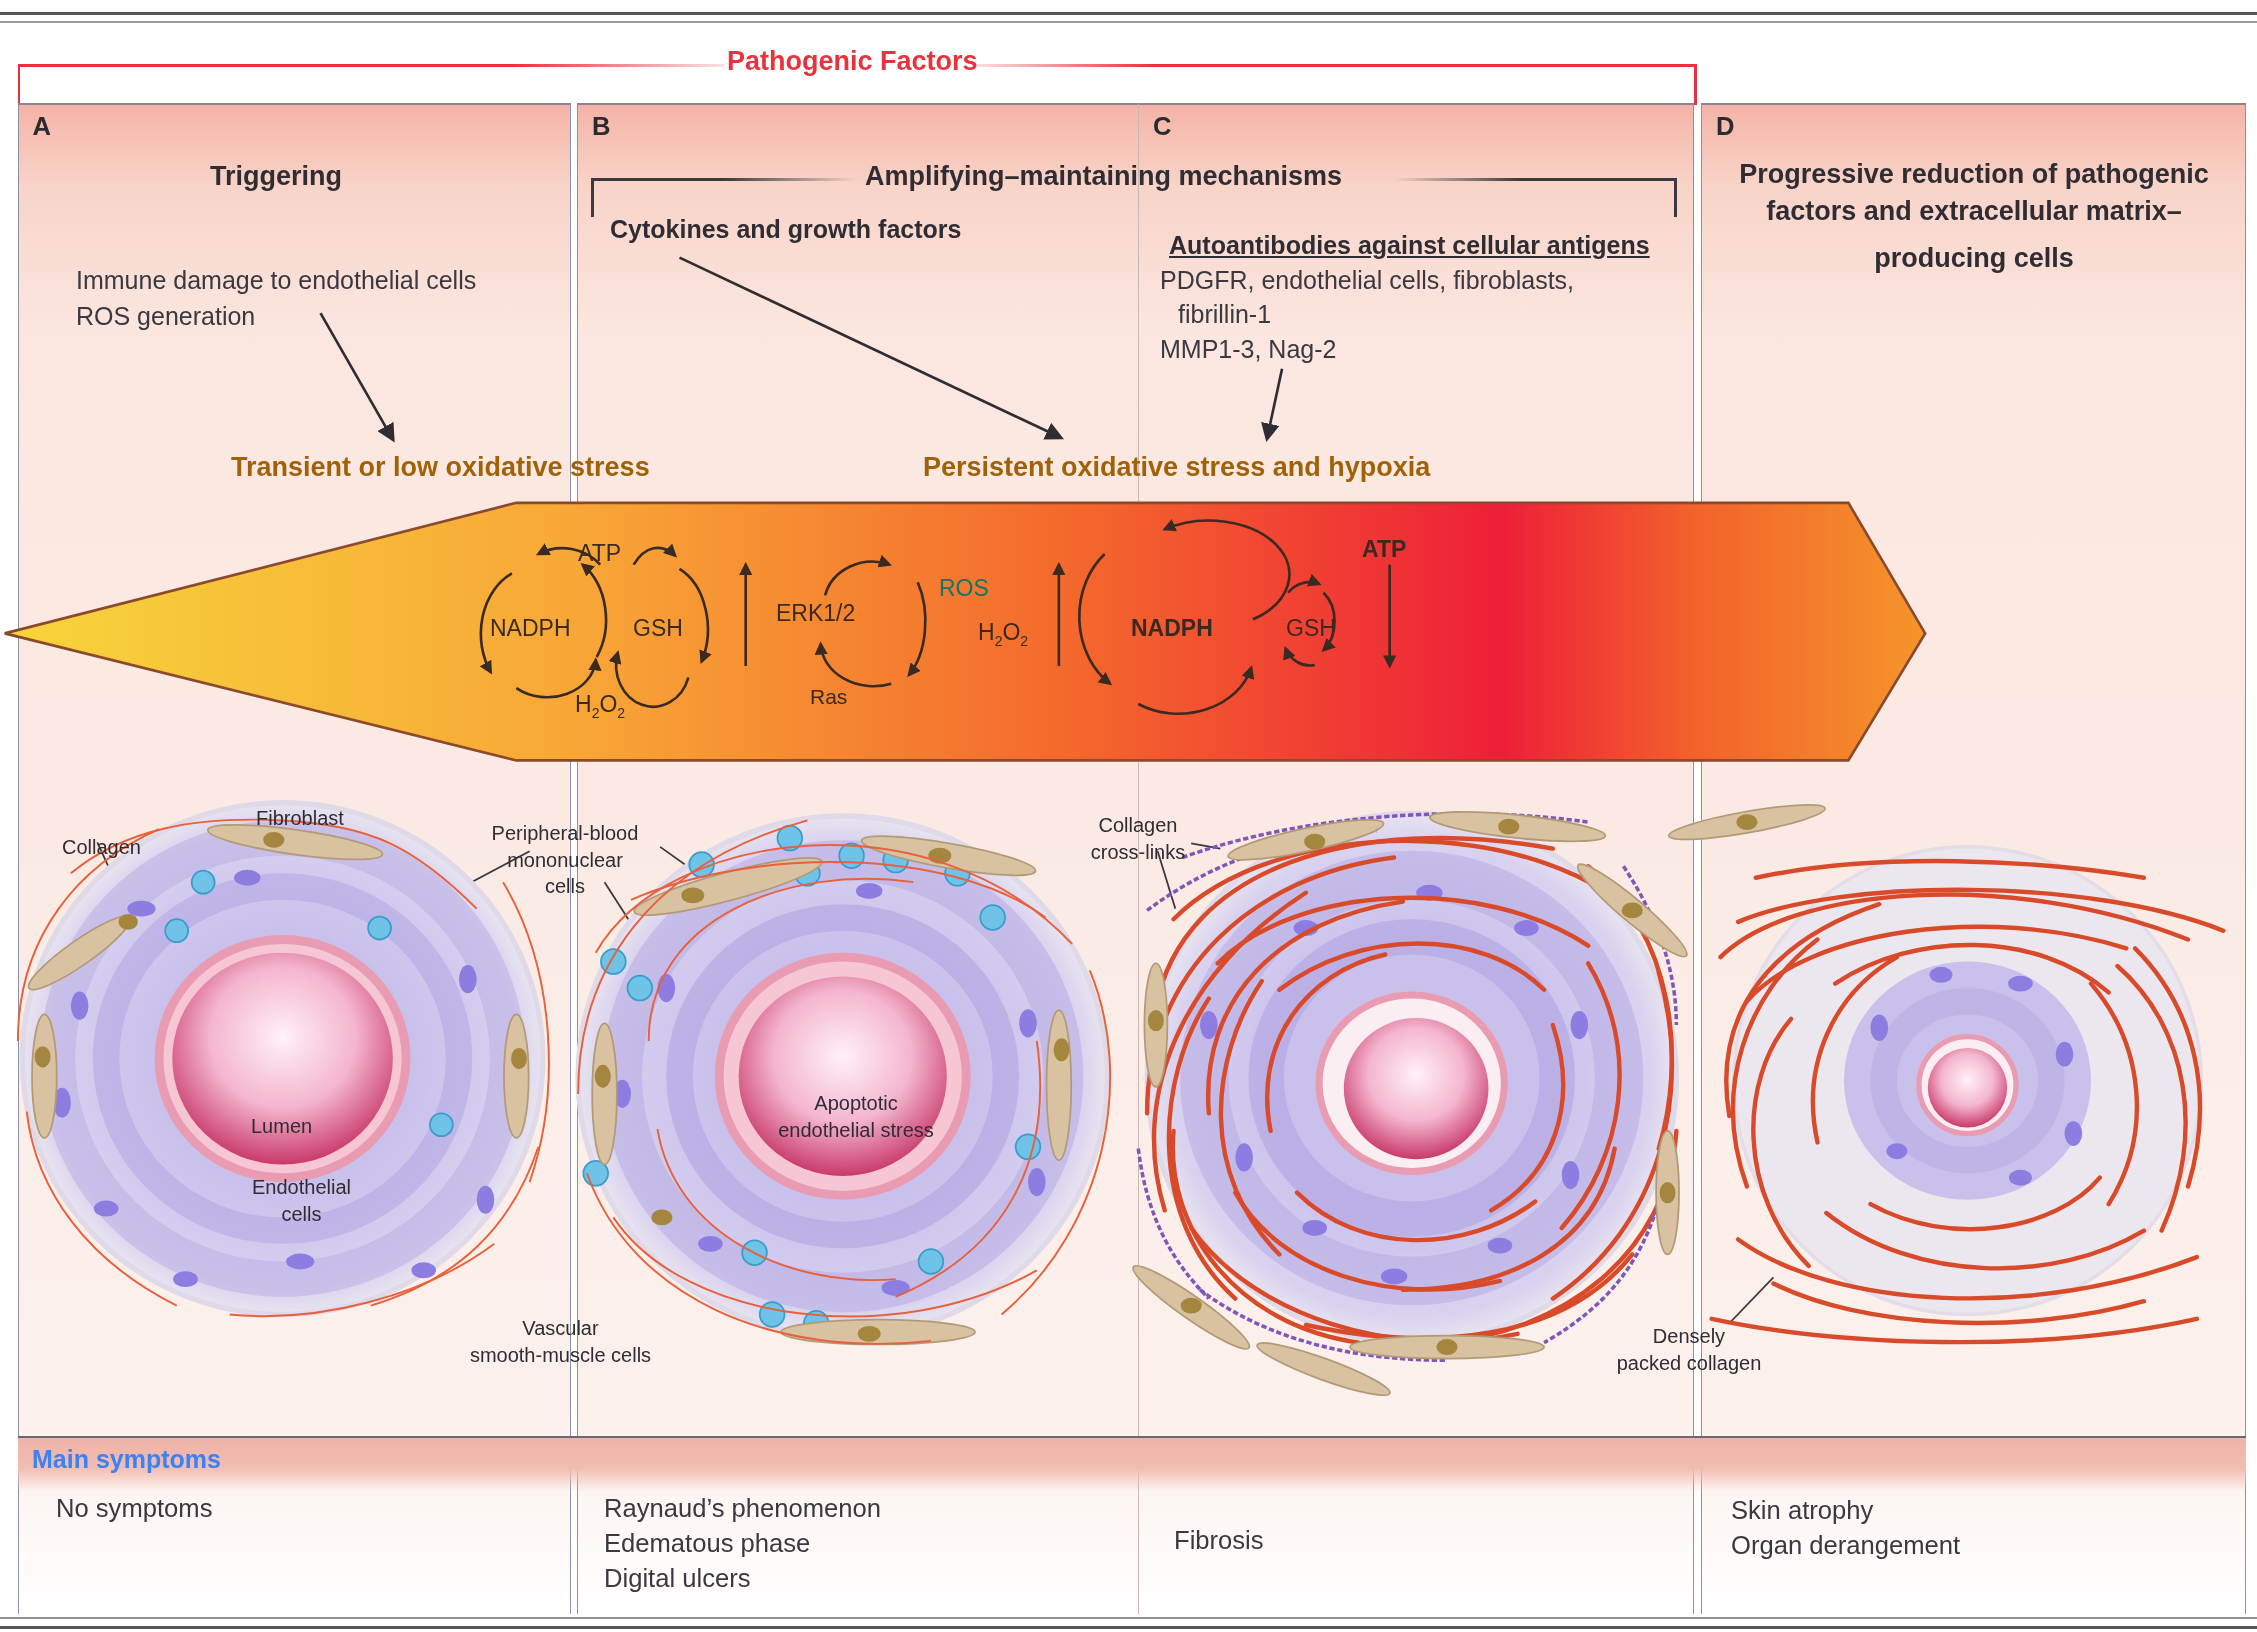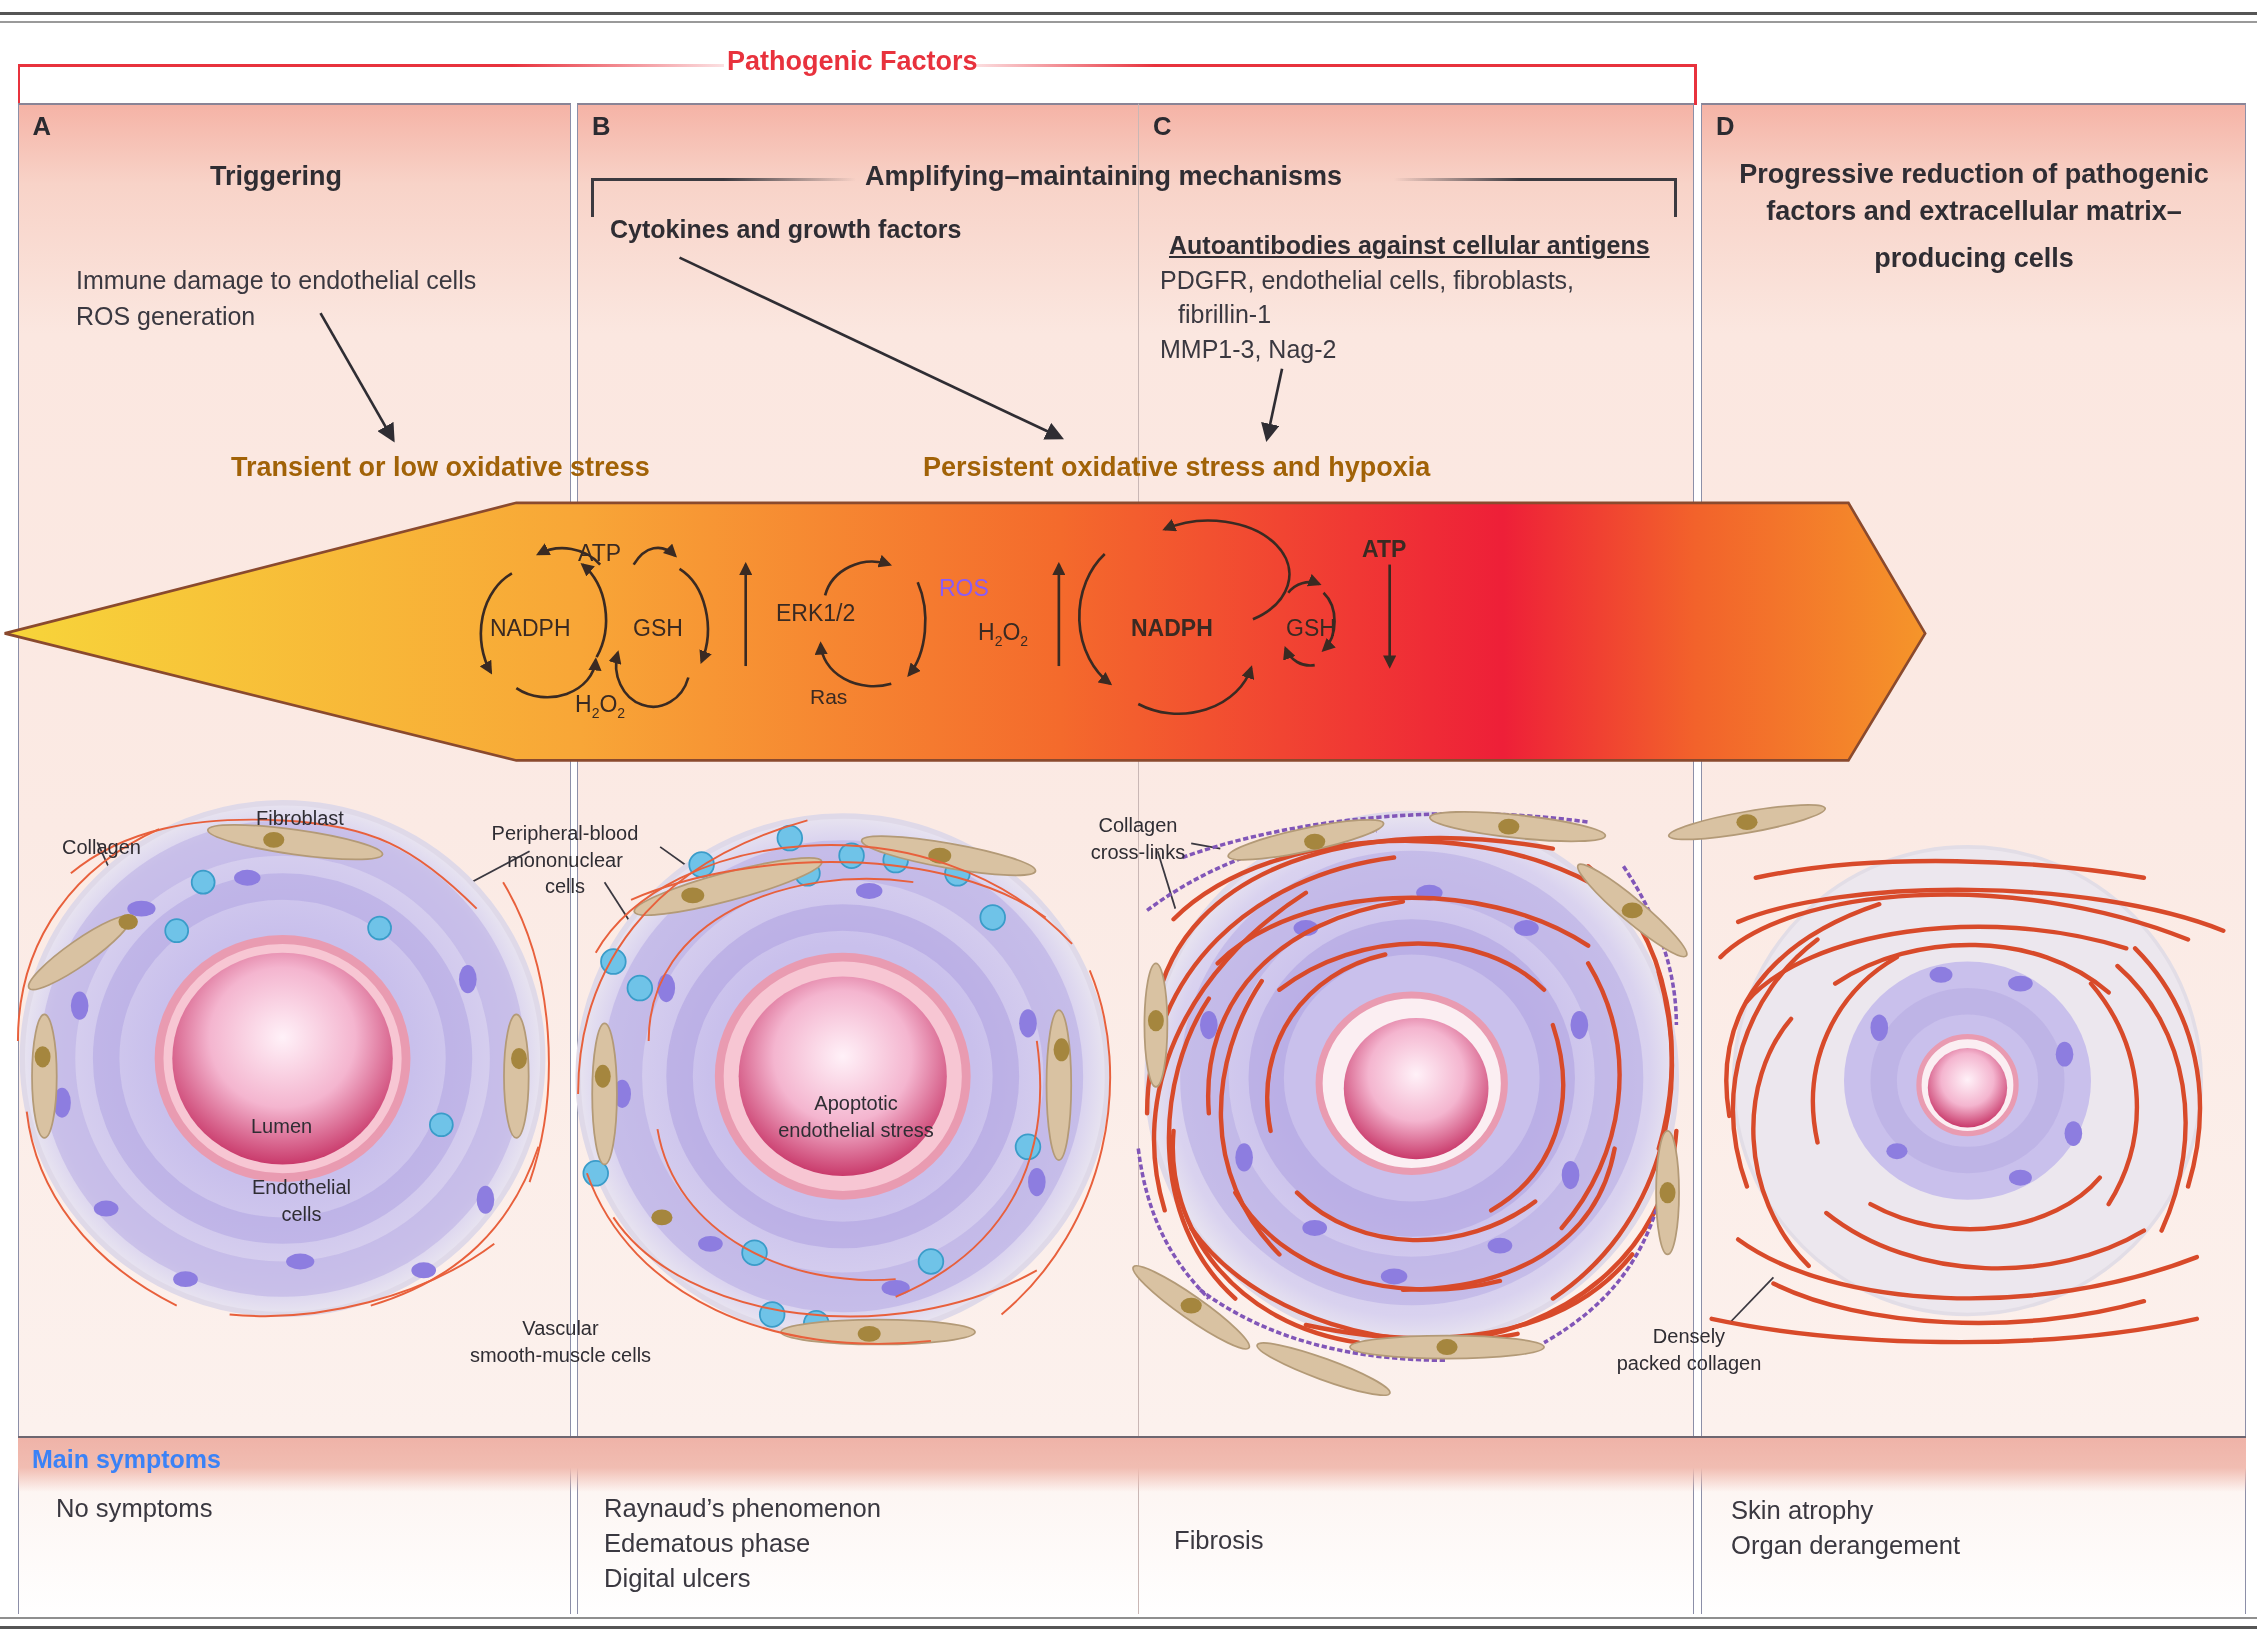--- a/index.html
+++ b/index.html
@@ -410,21 +410,21 @@
   </g>
 </svg>
 
 <div class="txt" style="left:578px; top:540px; font-size:23px; color:#3a2a22;">ATP</div>
 <div class="txt" style="left:490px; top:615px; font-size:23px; color:#3a2a22;">NADPH</div>
 <div class="txt" style="left:633px; top:615px; font-size:23px; color:#3a2a22;">GSH</div>
 <div class="txt" style="left:575px; top:691px; font-size:23px; color:#3a2a22;"><span>H</span><sub style="font-size:14px">2</sub><span>O</span><sub style="font-size:14px">2</sub></div>
 
 <div class="txt" style="left:776px; top:600px; font-size:23px; color:#3a2a22;">ERK1/2</div>
 <div class="txt" style="left:810px; top:685px; font-size:21px; color:#3a2a22;">Ras</div>
-<div class="txt" style="left:939px; top:575px; font-size:23px; color:#8b5cf6;">ROS</div>
+<div class="txt" style="left:939px; top:575px; font-size:23px; color:#0f766e;">ROS</div>
 <div class="txt" style="left:978px; top:619px; font-size:23px; color:#3a2a22;"><span>H</span><sub style="font-size:14px">2</sub><span>O</span><sub style="font-size:14px">2</sub></div>
 
 <div class="txt bold" style="left:1131px; top:615px; font-size:23px; color:#3a2a22;">NADPH</div>
 <div class="txt" style="left:1286px; top:615px; font-size:23px; color:#3a2a22;">GSH</div>
 <div class="txt bold" style="left:1362px; top:536px; font-size:23px; color:#3a2a22;">ATP</div>
 
 <div class="lbl-dark" style="left:62px; top:834px;">Collagen</div>
 <div class="lbl-dark" style="left:256px; top:805px;">Fibroblast</div>
 <div class="lbl-dark" style="left:251px; top:1113px;">Lumen</div>
 <div class="lbl-dark" style="left:244px; top:1174px; width:115px;">

